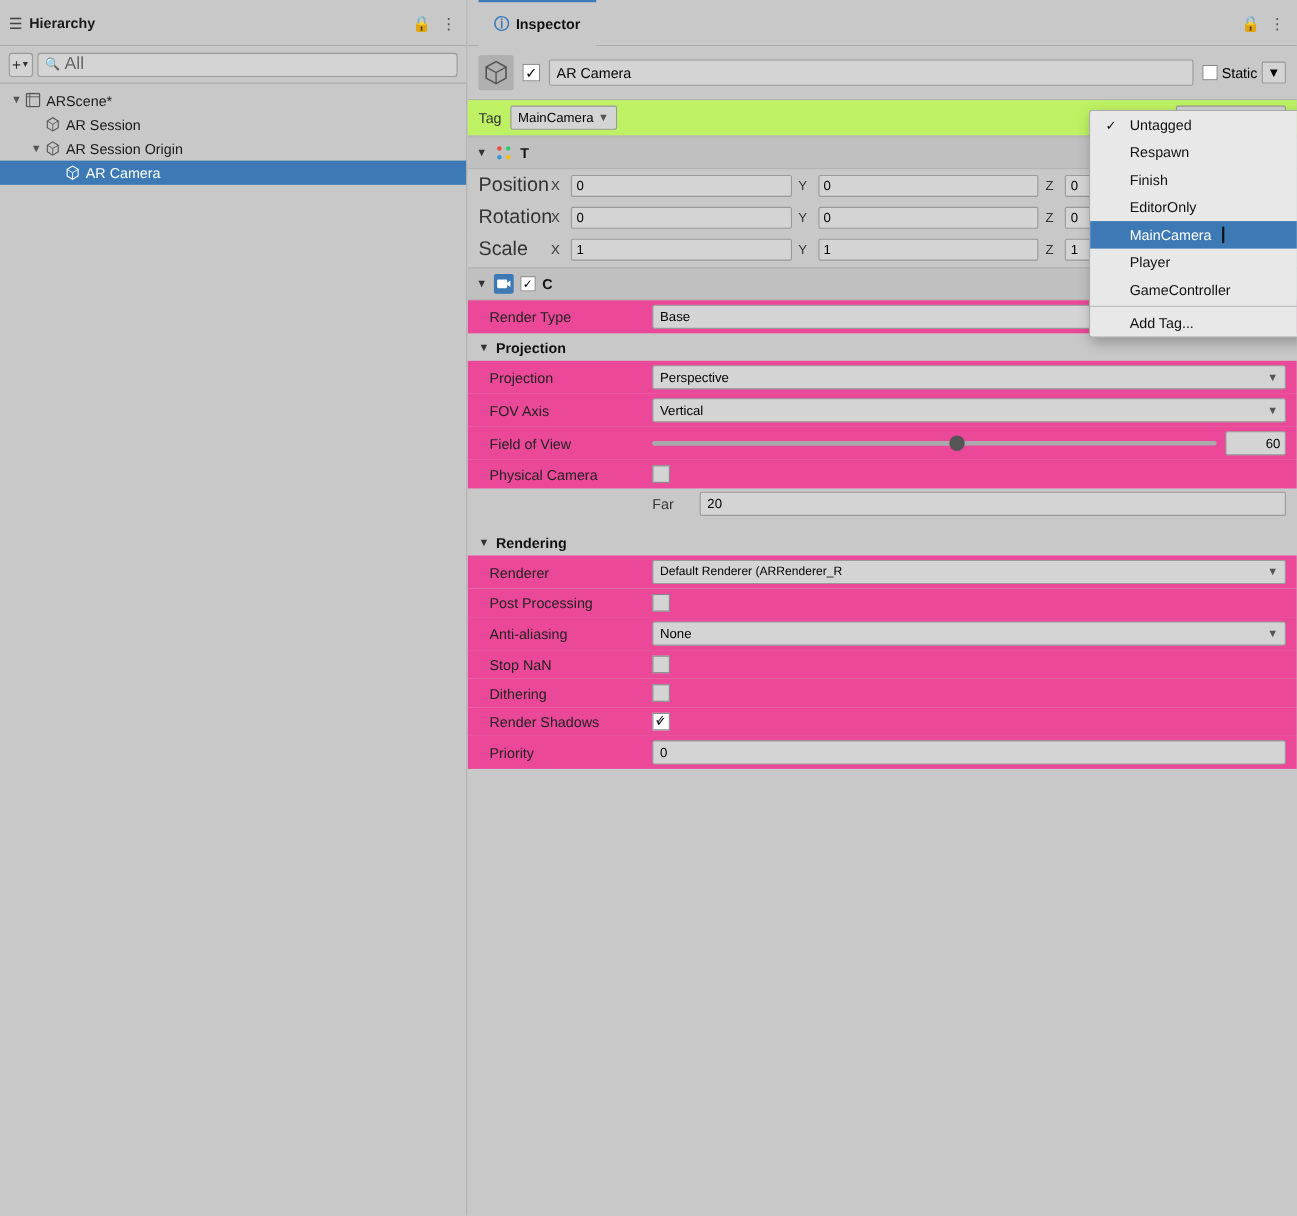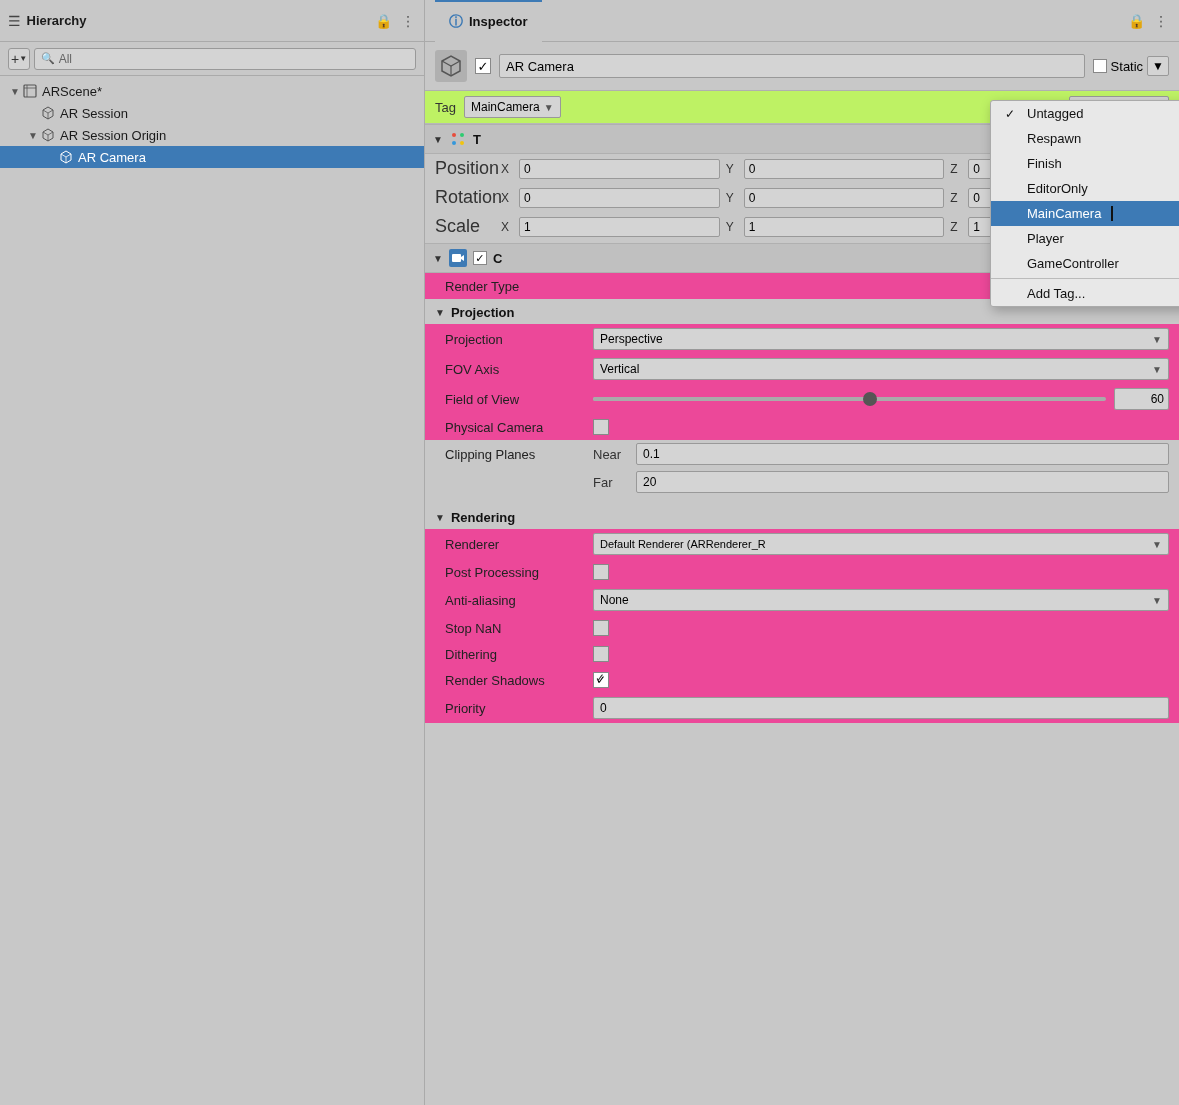--- a/index.html
+++ b/index.html
@@ -490,21 +490,21 @@
     </div>
   </div>
 
   <div class="search-bar">
     <div class="search-bar-add">
       <span>+</span>
       <span style="font-size:8px;">▼</span>
     </div>
     <div class="search-input">
       <span class="search-input-icon">🔍</span>
-      <span style="font-size:12px;color:#666;">All</span>
+      <span style="font-size:16px;color:#666;">All</span>
     </div>
   </div>
 
   <div class="hierarchy-tree">
 
     <div class="tree-item">
       <span class="indent" style="width:0px;"></span>
       <span class="tree-arrow">▼</span>
       <span class="tree-cube-icon">
         <svg class="cube-svg" viewBox="0 0 14 14" fill="none" xmlns="http://www.w3.org/2000/svg">
@@ -664,20 +664,26 @@
       <span class="section-title">C</span>
       <div class="section-icons">
         <span class="section-icon-btn">?</span>
         <span class="section-icon-btn">⇅</span>
         <span class="section-icon-btn">⋮</span>
       </div>
     </div>
 
     <div class="prop-row">
       <span class="prop-label">Render Type</span>
+      <div class="prop-value">
+        <div class="prop-dropdown">
+          <span>Base</span>
+          <span class="dropdown-arrow">▼</span>
+        </div>
+      </div>
     </div>
 
     <div class="sub-section-title">
       <span class="sub-section-arrow">▼</span>
       <span class="sub-section-label">Projection</span>
     </div>
 
     <div class="prop-row">
       <span class="prop-label">Projection</span>
       <div class="prop-value">
@@ -708,25 +714,20 @@
         <input class="slider-value-input" type="text" value="60" style="">
       </div>
     </div>
 
     <div class="prop-row">
       <span class="prop-label">Physical Camera</span>
       <div class="prop-checkbox" style="width:16px;height:16px;border:1px solid #888;background:#d4d4d4;cursor:pointer;"></div>
     </div>
 
     <div class="clipping-row">
-      <span class="clipping-main-label">Clipping Planes</span>
-      <span class="clipping-sub-label">Near</span>
-      <input class="clipping-input" type="text" value="0.1" style="">
-    </div>
-    <div class="clipping-row">
       <span class="clipping-main-label" style="visibility:hidden;">Clipping Planes</span>
       <span class="clipping-sub-label">Far</span>
       <input class="clipping-input" type="text" value="20" style="">
     </div>
 
     <div class="sub-section-title" style="margin-top:8px;">
       <span class="sub-section-arrow">▼</span>
       <span class="sub-section-label">Rendering</span>
     </div>
 

